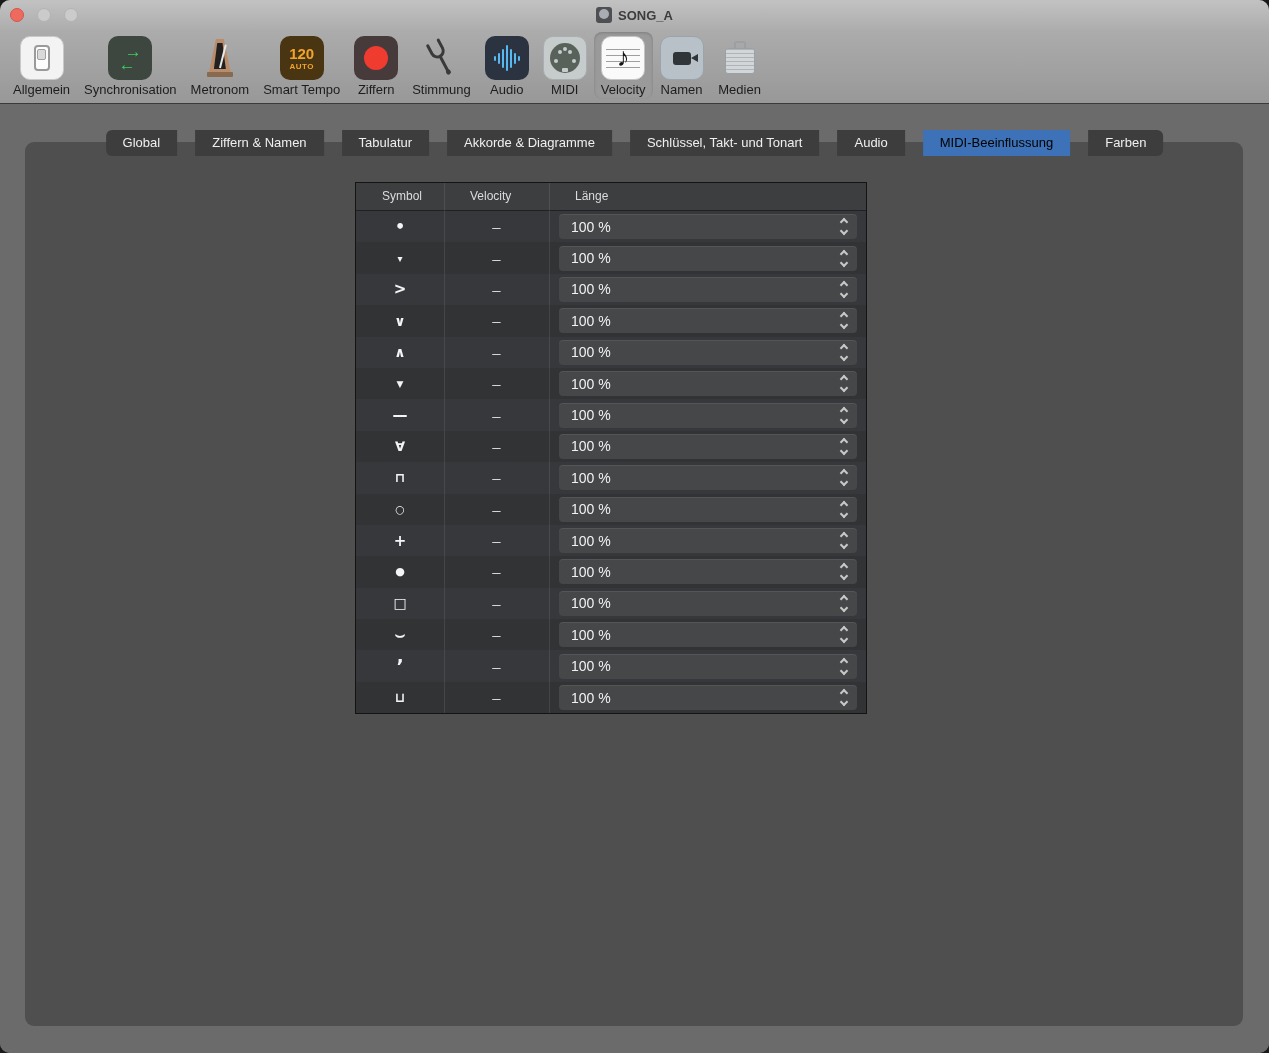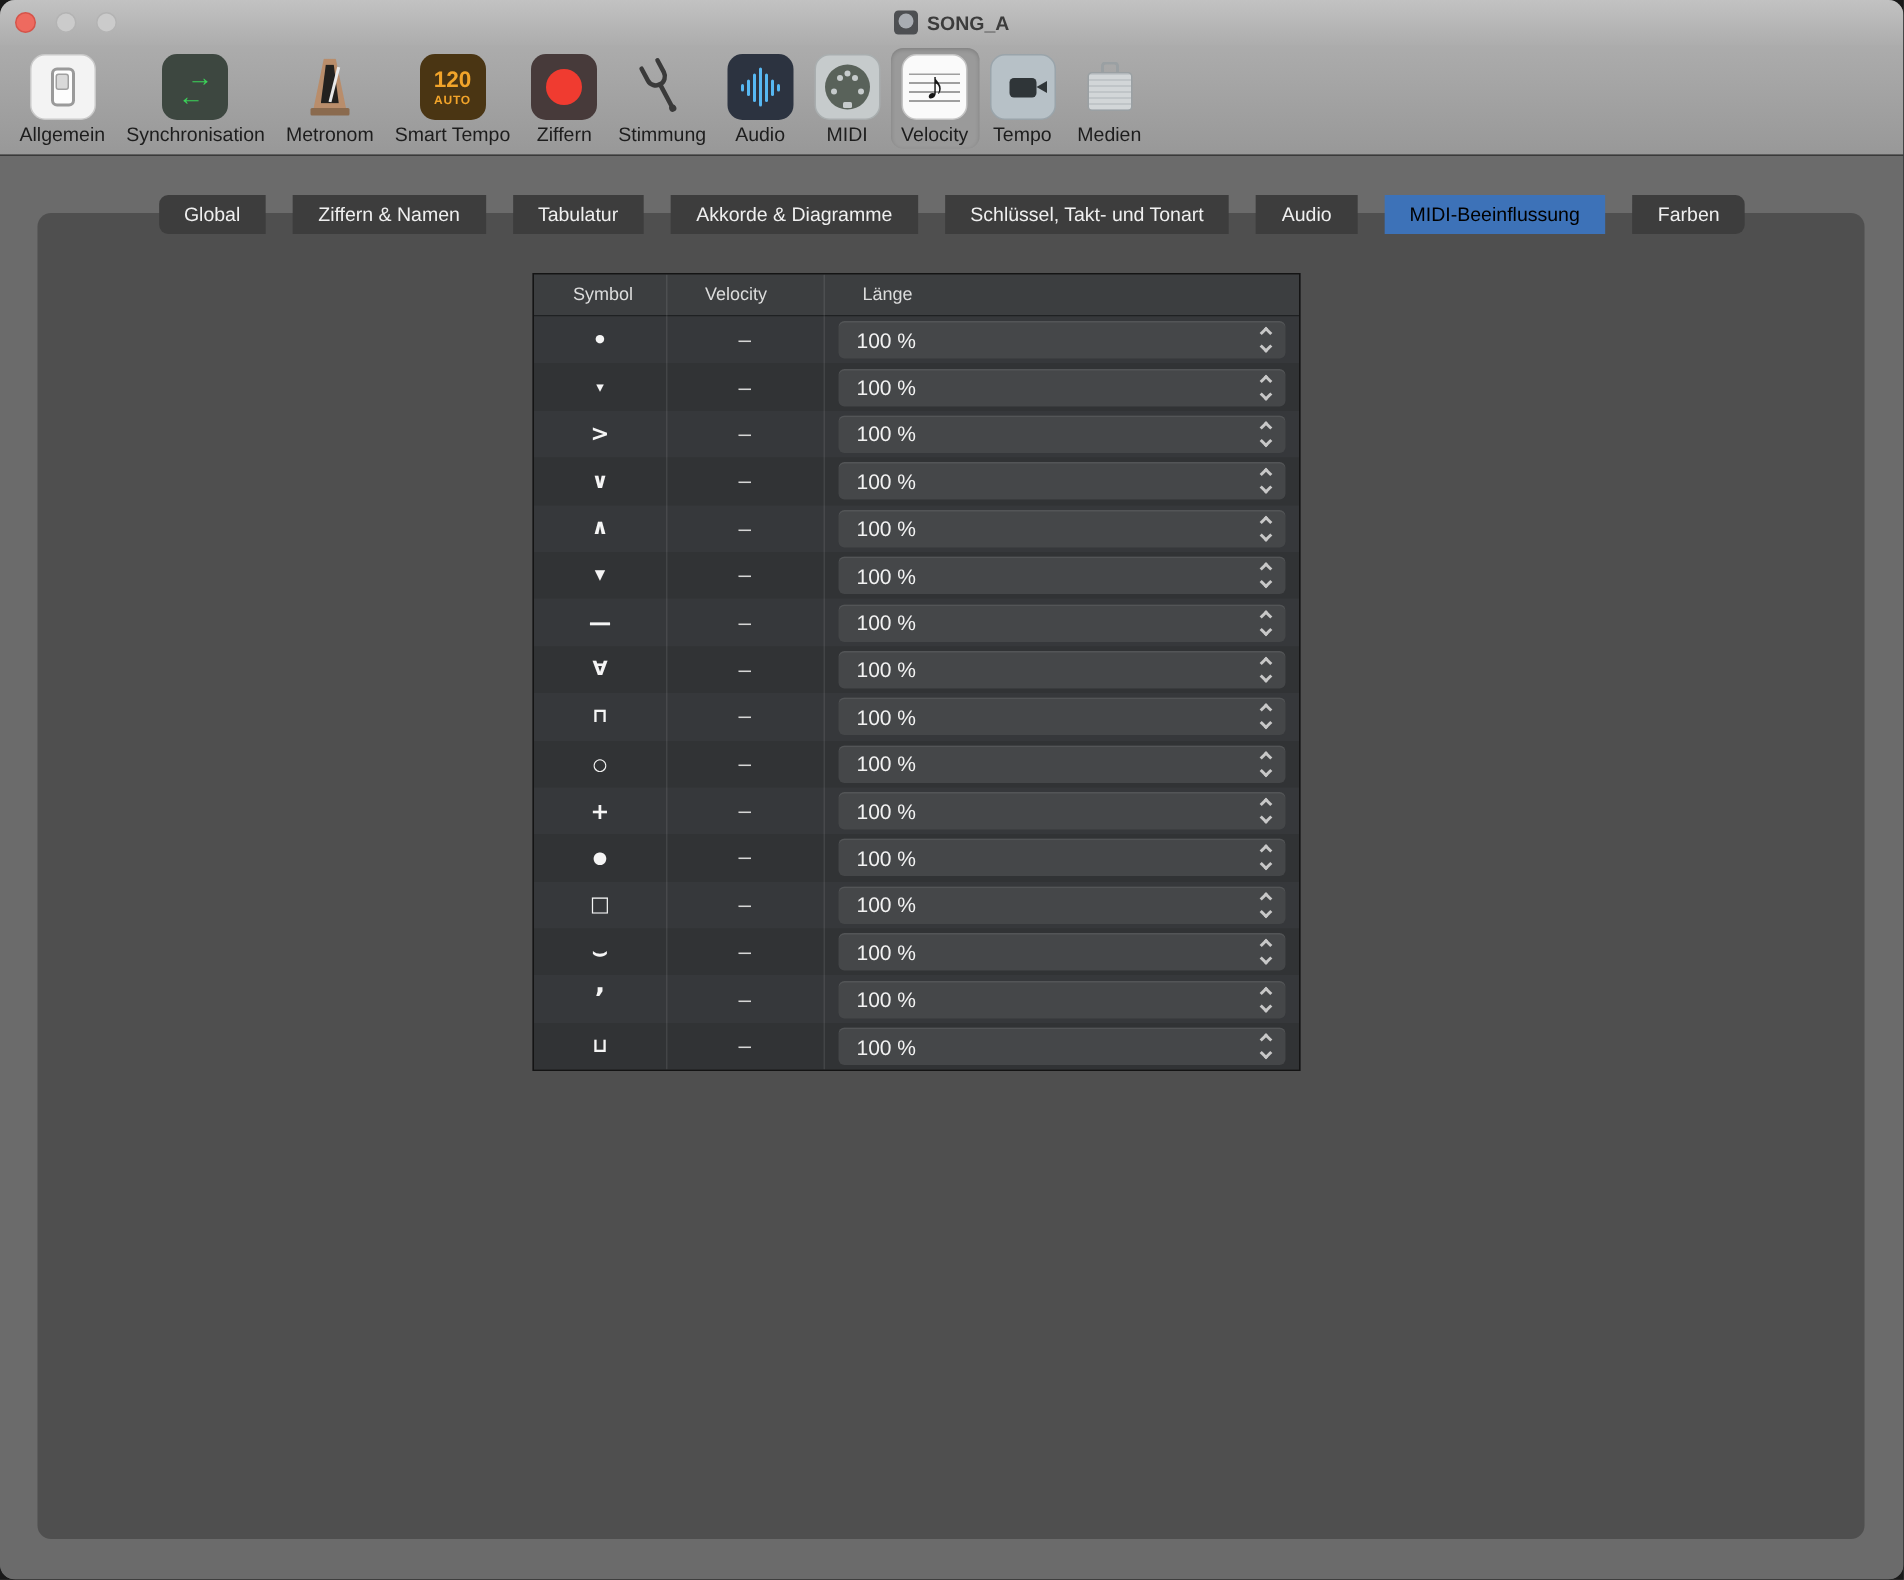--- a/index.html
+++ b/index.html
@@ -215,21 +215,21 @@
         </div>
         <span class="toollabel">Velocity</span>
       </div>
 
       <div class="toolitem">
         <div class="tile film">
           <div class="cam-body">
               <span class="cam-lens"></span>
             </div>
         </div>
-        <span class="toollabel">Tempo</span>
+        <span class="toollabel">Namen</span>
       </div>
 
       <div class="toolitem">
         <div class="tile medien">
           <div class="case-handle"></div>
             <div class="case-body"></div>
         </div>
         <span class="toollabel">Medien</span>
       </div>
 

